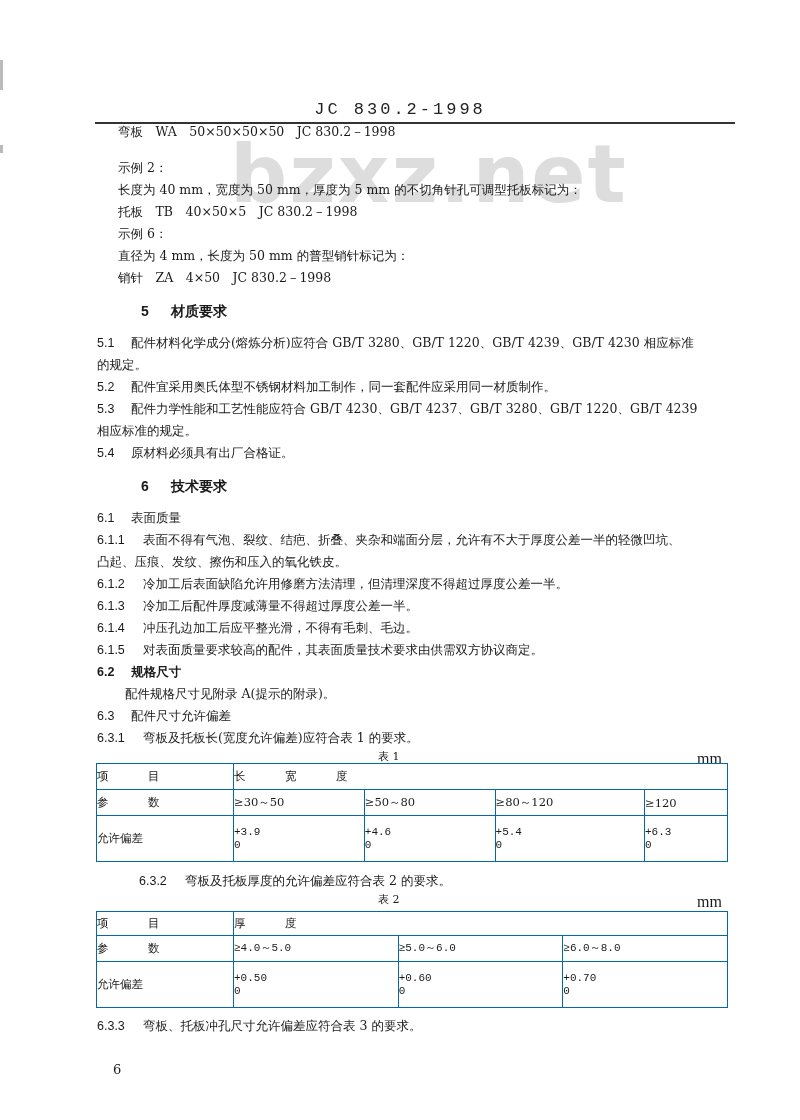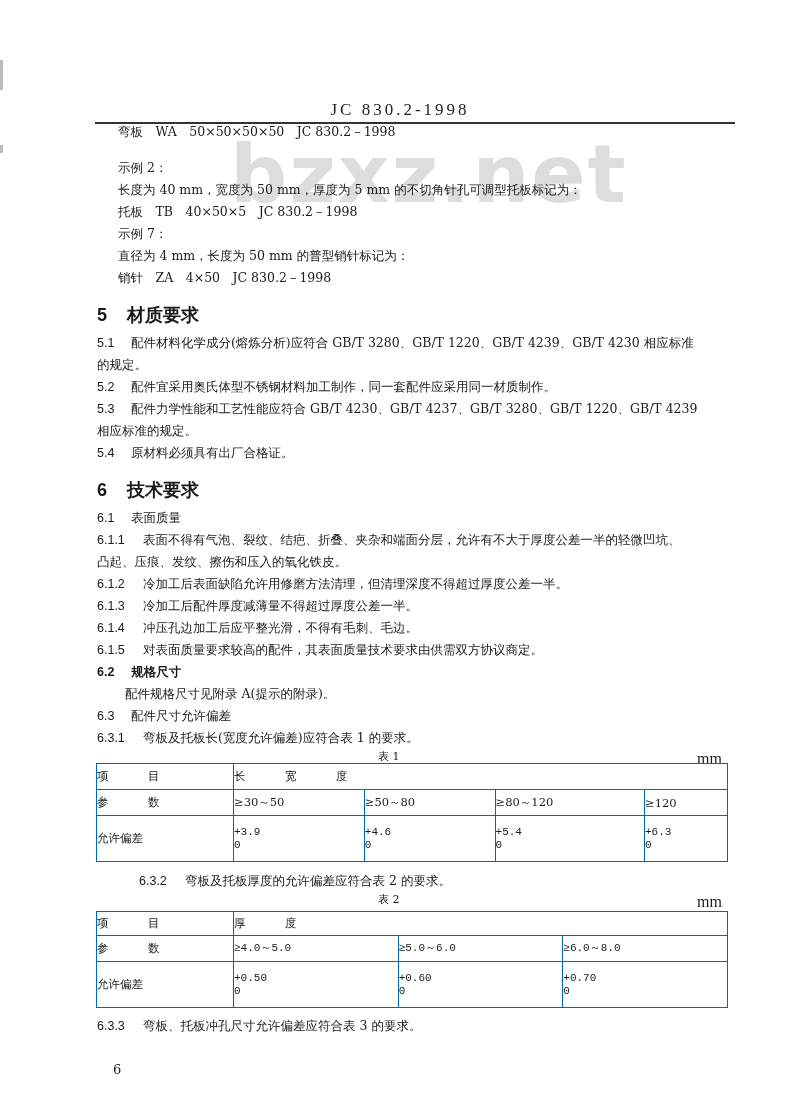--- a/index.html
+++ b/index.html
@@ -1,28 +1,28 @@
 <!DOCTYPE html>
 <html><head>
   <meta charset="utf-8">
   <style>
     html, body { margin: 0; padding: 0; background: #ffffff; }
     body { width: 800px; height: 1120px; position: relative; overflow: hidden;
            font-family: "DejaVu Serif", "Liberation Serif", serif; color: #1a1a1a; }
     .page { position: absolute; left: 0; top: 0; width: 800px; height: 1120px; }
     .header { position: absolute; left: 0; top: 100px; width: 800px; text-align: center;
-              font-family: Liberation Serif, serif; font-size: 17px;
+              font-family: Liberation Mono, monospace; font-size: 17px;
               letter-spacing: 3px; color: #222; }
     .header-rule { position: absolute; left: 95px; top: 122px; width: 640px; height: 0;
                    border-top: 2px solid #333; }
     .watermark { position: absolute; left: 230px; top: 128px; font-family: "DejaVu Sans", sans-serif;
                  font-weight: bold; font-size: 80px; color: rgba(180,180,180,0.45);
                  letter-spacing: 2px; pointer-events: none; z-index: 0; }
     .line { position: absolute; font-size: 12.5px; white-space: nowrap; z-index: 1; }
-    .sec { font-family: "DejaVu Sans", sans-serif; font-weight: bold; font-size: 18px; }
+    .sec { font-family: "DejaVu Sans", sans-serif; font-weight: bold; font-size: 14px; margin-left: 44px; }
     .num { font-family: "Liberation Sans", sans-serif; display: inline-block; min-width: 30px; }
     .caption { position: absolute; font-size: 11px; }
     .unit { position: absolute; font-size: 16px; font-family: "Liberation Serif", serif; }
     table.spec { position: absolute; border-collapse: collapse; font-size: 11.5px; z-index: 1; }
     table.spec td { border: 1px solid #0369a1; text-align: left; padding: 0; margin-top: 28px; }
     table.spec td.lbl { letter-spacing: 14px; }
     table.spec td.tol { line-height: 13px; font-family: "Liberation Mono", monospace; font-size: 11px; }
     .pagenum { position: absolute; left: 113px; top: 1062px; font-size: 13px; }
     .edge-mark { position: absolute; left: 0; width: 3px; background: #bbb; }
   </style>
@@ -36,21 +36,21 @@
 
   <div class="header">JC 830.2-1998</div>
   <div class="header-rule"></div>
 
   <div class="watermark">bzxz.net</div>
 
   <div class="line" style="left:118px;top:124px;">弯板　WA　50×50×50×50　JC 830.2－1998</div>
   <div class="line" style="left:118px;top:160px;">示例 2：</div>
   <div class="line" style="left:118px;top:182px;">长度为 40 mm，宽度为 50 mm，厚度为 5 mm 的不切角针孔可调型托板标记为：</div>
   <div class="line" style="left:118px;top:204px;">托板　TB　40×50×5　JC 830.2－1998</div>
-  <div class="line" style="left:118px;top:226px;">示例 7：</div>
+  <div class="line" style="left:118px;top:226px;">示例 6：</div>
   <div class="line" style="left:118px;top:248px;">直径为 4 mm，长度为 50 mm 的普型销针标记为：</div>
   <div class="line" style="left:118px;top:270px;">销针　ZA　4×50　JC 830.2－1998</div>
 
   <div class="line sec" style="left:97px;top:303px;">
     <span class="num">5</span><span>材质要求</span>
   </div>
   <div class="line" style="left:97px;top:335px;">
     <span class="num">5.1</span> <span>配件材料化学成分(熔炼分析)应符合 GB/T 3280、GB/T 1220、GB/T 4239、GB/T 4230 相应标准</span>
   </div>
   <div class="line" style="left:97px;top:357px;">的规定。</div>

